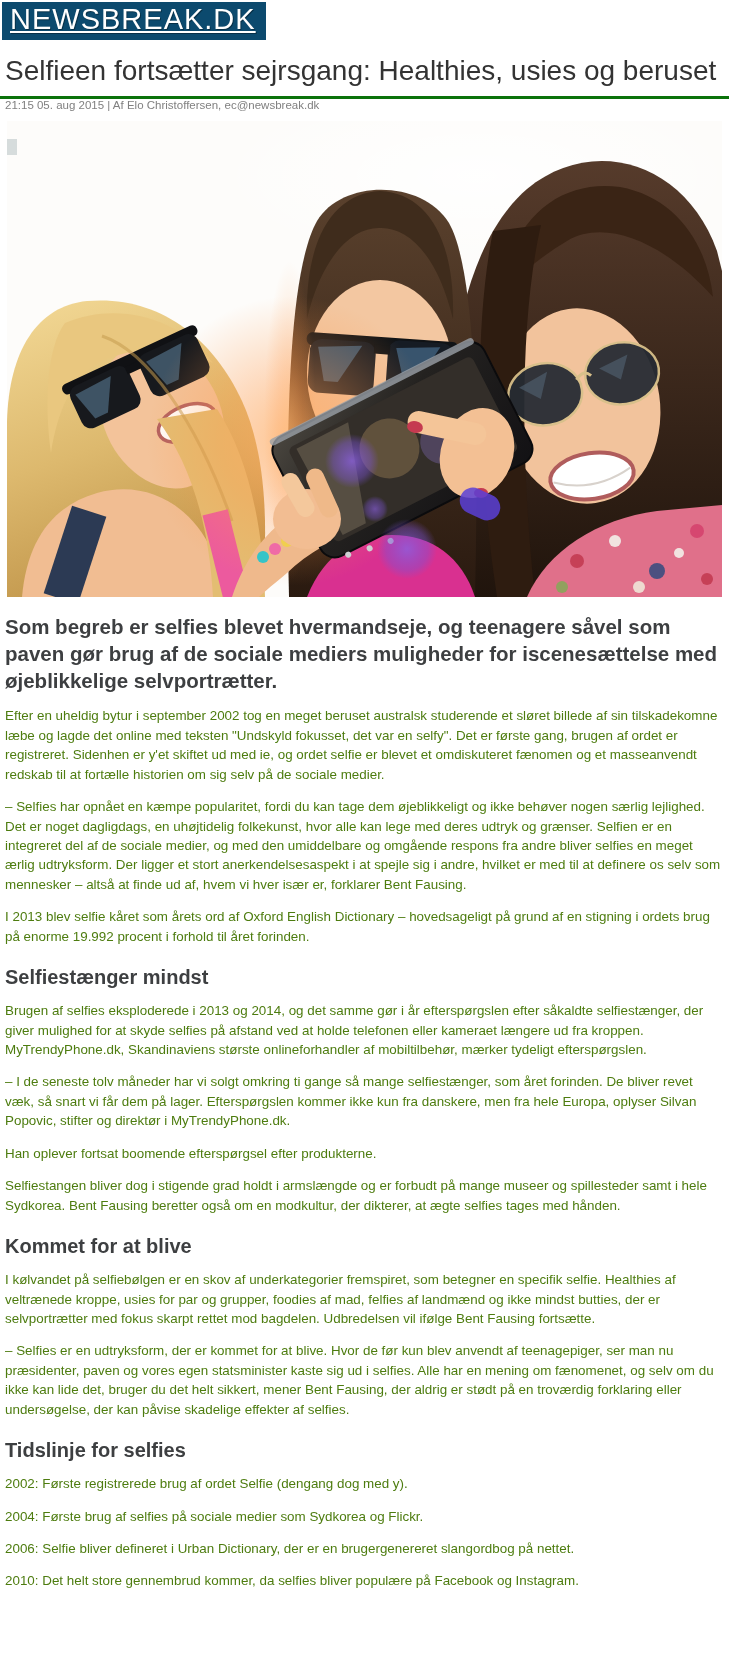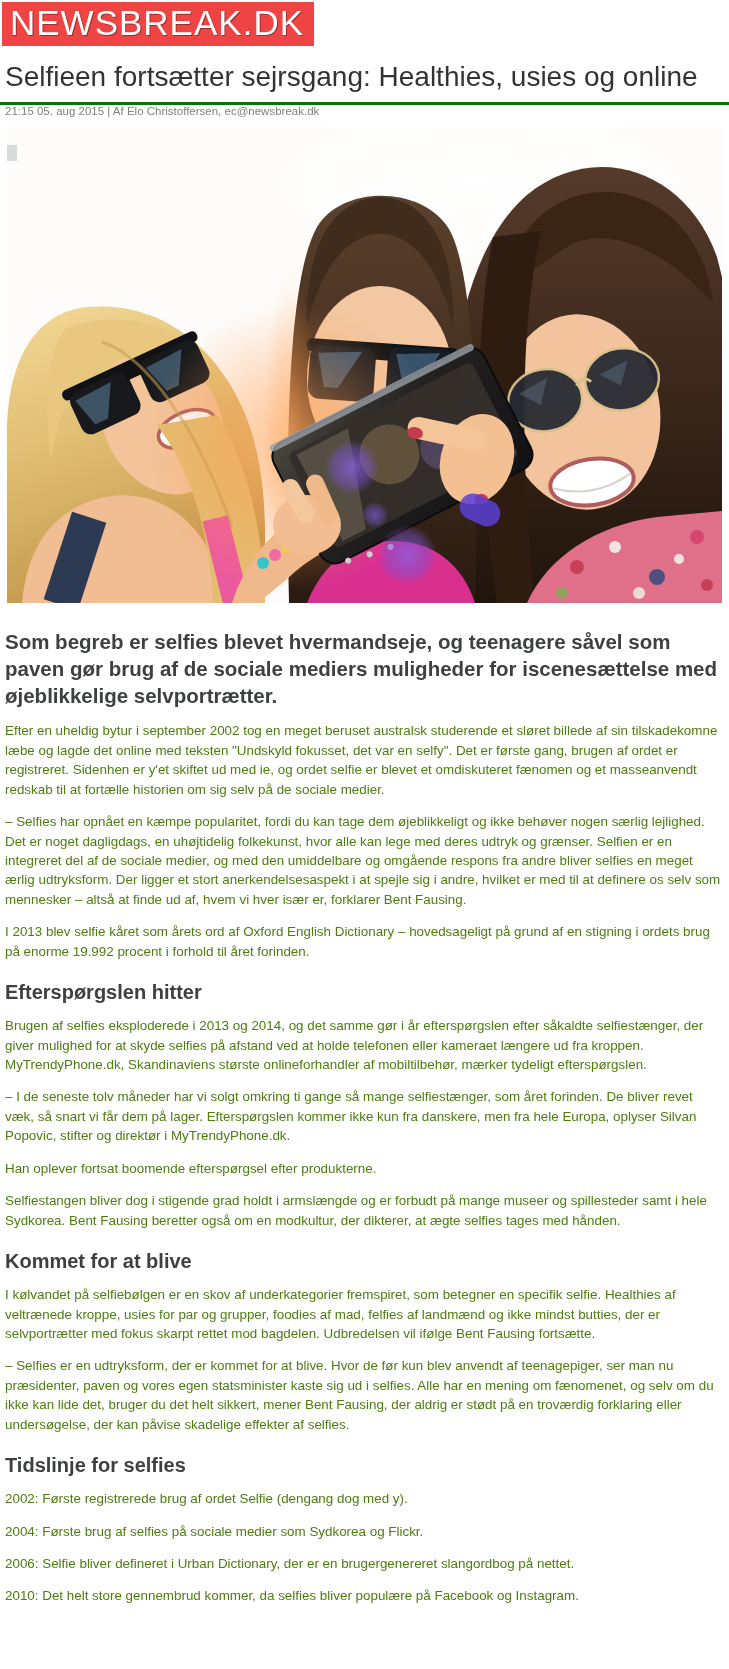--- a/index.html
+++ b/index.html
@@ -2,49 +2,49 @@
 <html lang="da"><head>
 <meta charset="utf-8">
 <title>NEWSBREAK.DK</title>
 <style>
   html,body{margin:0;padding:0;background:#ffffff;}
   body{font-family:"Liberation Sans", sans-serif; color:#46484a; width:729px;}
   .page{width:729px; overflow:hidden;}
 
   
   .masthead{margin:2px 0 0 2px;}
-  .logo{display:inline-block; background:#ef4444; color:#ffffff; font-size:35px;
+  .logo{display:inline-block; background:#0c4a6e; color:#ffffff; font-size:29px;
         letter-spacing:1px; padding:3px 10px 6px 8px; line-height:1; font-weight:400;
-        text-shadow:1px 1px 0 rgba(0,0,0,0.35);}
+        text-shadow:1px 1px 0 rgba(0,0,0,0.35);text-decoration:underline;}
 
   
   h1.headline{font-size:28px; font-weight:400; color:#333333; margin:15px 6px 9px 5px; line-height:1.15;}
   .green-rule{border:0; border-top:3px solid #0a720a; margin:0 0 0 0; width:729px;}
   .byline{font-size:11.5px; color:#808080; margin:0 0 10px 5px;}
 
   
   figure.photo{margin:10px 0 0 7px; padding:0; width:715px; height:476px; display:block;}
   figure.photo svg{display:block;}
 
   
   .article-body{padding:0 6px 14px 5px;}
-  p.lead{font-size:20.5px; font-weight:700; color:#3d3f41; line-height:1.32; margin:25px 0 12px 0;}
+  p.lead{font-size:20.5px; font-weight:700; color:#3d3f41; line-height:1.32; margin:16px 0 12px 0;}
   p.body-p{font-size:13.4px; line-height:1.45; color:#4d7c0f; margin:0 0 13px 0;}
   h2.section-heading{font-size:20px; font-weight:700; color:#3d3f41; margin:20px 0 12px 0; line-height:1.15;}
 </style>
 </head>
 <body>
 
 <div class="page">
 
   <div class="masthead">
     <span class="logo">NEWSBREAK.DK</span>
   </div>
 
-  <h1 class="headline">Selfieen fortsætter sejrsgang: Healthies, usies og online</h1>
+  <h1 class="headline">Selfieen fortsætter sejrsgang: Healthies, usies og beruset</h1>
   <hr class="green-rule">
   <div class="byline">21:15 05. aug 2015 | Af Elo Christoffersen, ec@newsbreak.dk</div>
 
   <figure class="photo" role="img" aria-label="Tre unge kvinder med solbriller tager en selfie med en smartphone i solskin">
     <svg viewBox="0 0 715 476" width="715" height="476" xmlns="http://www.w3.org/2000/svg">
       <defs>
         <linearGradient id="gBlonde" x1="0" y1="0" x2="0.3" y2="1">
           <stop offset="0" stop-color="#f3d996"></stop>
             <stop offset="0.55" stop-color="#ddb96e"></stop>
             <stop offset="1" stop-color="#c2974c"></stop>
@@ -199,21 +199,21 @@
     </svg>
   </figure>
 
   <div class="article-body">
     <p class="lead">Som begreb er selfies blevet hvermandseje, og teenagere såvel som paven gør brug af de sociale mediers muligheder for iscenesættelse med øjeblikkelige selvportrætter.</p>
 
     <p class="body-p">Efter en uheldig bytur i september 2002 tog en meget beruset australsk studerende et sløret billede af sin tilskadekomne læbe og lagde det online med teksten "Undskyld fokusset, det var en selfy". Det er første gang, brugen af ordet er registreret. Sidenhen er y'et skiftet ud med ie, og ordet selfie er blevet et omdiskuteret fænomen og et masseanvendt redskab til at fortælle historien om sig selv på de sociale medier.</p>
     <p class="body-p">– Selfies har opnået en kæmpe popularitet, fordi du kan tage dem øjeblikkeligt og ikke behøver nogen særlig lejlighed. Det er noget dagligdags, en uhøjtidelig folkekunst, hvor alle kan lege med deres udtryk og grænser. Selfien er en integreret del af de sociale medier, og med den umiddelbare og omgående respons fra andre bliver selfies en meget ærlig udtryksform. Der ligger et stort anerkendelsesaspekt i at spejle sig i andre, hvilket er med til at definere os selv som mennesker – altså at finde ud af, hvem vi hver især er, forklarer Bent Fausing.</p>
     <p class="body-p">I 2013 blev selfie kåret som årets ord af Oxford English Dictionary – hovedsageligt på grund af en stigning i ordets brug på enorme 19.992 procent i forhold til året forinden.</p>
 
-    <h2 class="section-heading">Efterspørgslen hitter</h2>
+    <h2 class="section-heading">Selfiestænger mindst</h2>
     <p class="body-p">Brugen af selfies eksploderede i 2013 og 2014, og det samme gør i år efterspørgslen efter såkaldte selfiestænger, der giver mulighed for at skyde selfies på afstand ved at holde telefonen eller kameraet længere ud fra kroppen. MyTrendyPhone.dk, Skandinaviens største onlineforhandler af mobiltilbehør, mærker tydeligt efterspørgslen.</p>
     <p class="body-p">– I de seneste tolv måneder har vi solgt omkring ti gange så mange selfiestænger, som året forinden. De bliver revet væk, så snart vi får dem på lager. Efterspørgslen kommer ikke kun fra danskere, men fra hele Europa, oplyser Silvan Popovic, stifter og direktør i MyTrendyPhone.dk.</p>
     <p class="body-p">Han oplever fortsat boomende efterspørgsel efter produkterne.</p>
     <p class="body-p">Selfiestangen bliver dog i stigende grad holdt i armslængde og er forbudt på mange museer og spillesteder samt i hele Sydkorea. Bent Fausing beretter også om en modkultur, der dikterer, at ægte selfies tages med hånden.</p>
 
     <h2 class="section-heading">Kommet for at blive</h2>
     <p class="body-p">I kølvandet på selfiebølgen er en skov af underkategorier fremspiret, som betegner en specifik selfie. Healthies af veltrænede kroppe, usies for par og grupper, foodies af mad, felfies af landmænd og ikke mindst butties, der er selvportrætter med fokus skarpt rettet mod bagdelen. Udbredelsen vil ifølge Bent Fausing fortsætte.</p>
     <p class="body-p">– Selfies er en udtryksform, der er kommet for at blive. Hvor de før kun blev anvendt af teenagepiger, ser man nu præsidenter, paven og vores egen statsminister kaste sig ud i selfies. Alle har en mening om fænomenet, og selv om du ikke kan lide det, bruger du det helt sikkert, mener Bent Fausing, der aldrig er stødt på en troværdig forklaring eller undersøgelse, der kan påvise skadelige effekter af selfies.</p>
 
     <h2 class="section-heading">Tidslinje for selfies</h2>

